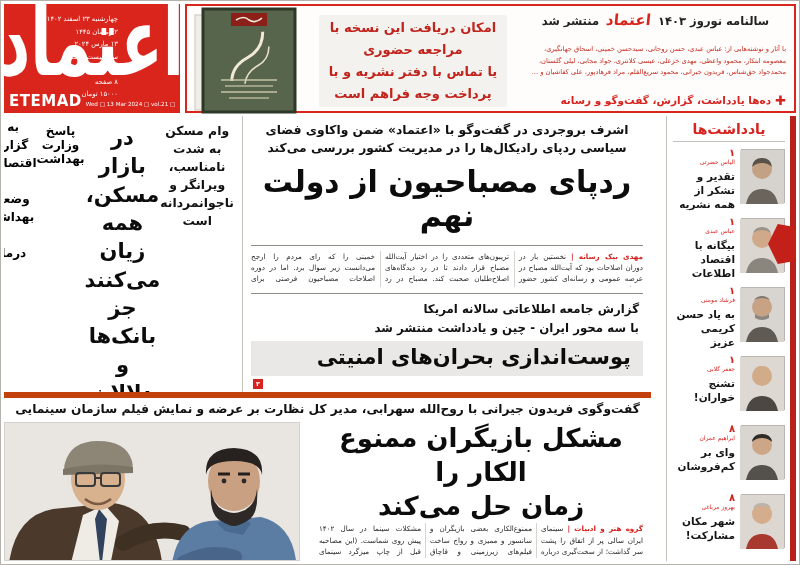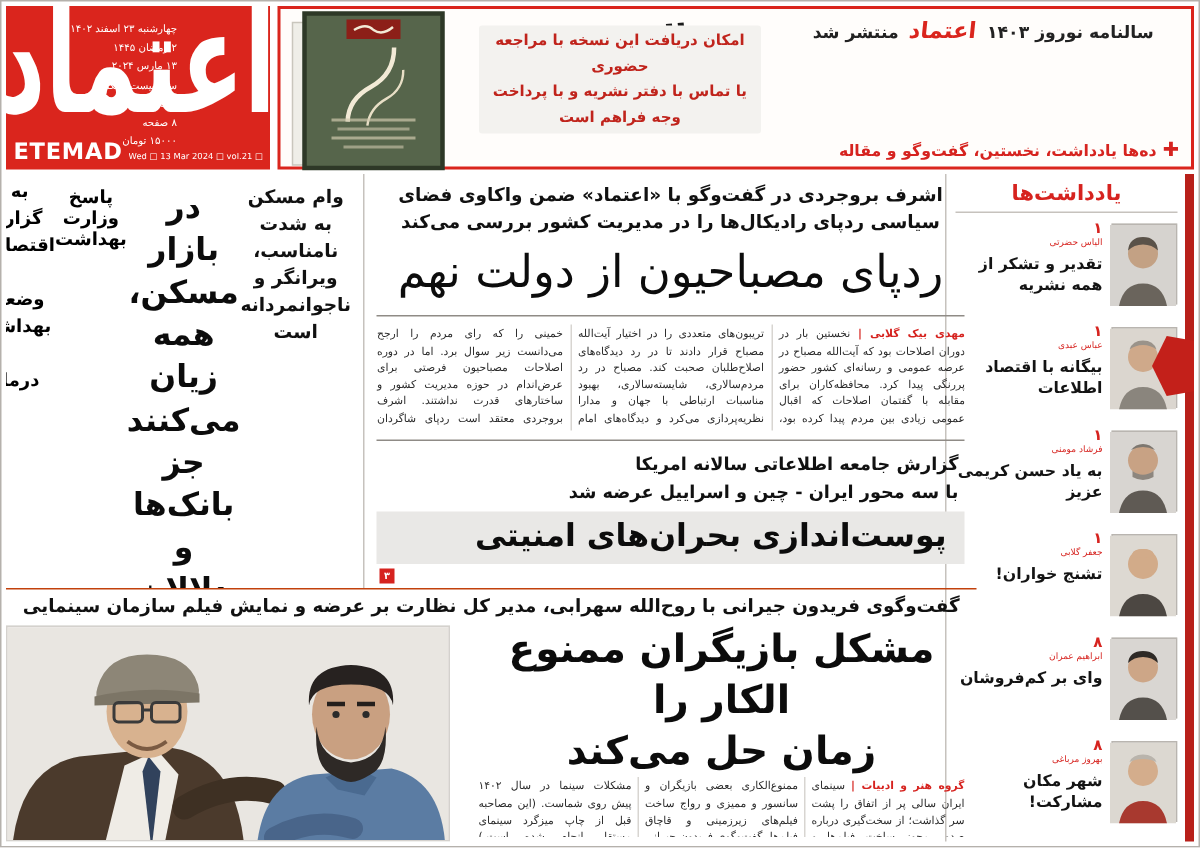--- a/index.html
+++ b/index.html
@@ -17,64 +17,64 @@
   
   .promo { position:absolute; top:3px; left:184px; right:3px; height:109px; border:2px solid #da251d; background:#fffdfb; display:flex; direction:rtl; }
   .promo-info { width:45%; padding:5px 8px 4px 4px; display:flex; flex-direction:column; justify-content:space-between; }
   .promo-title { font-size:11.5px; font-weight:bold; color:#222; text-align:center; }
   .etemad-inline { color:#da251d; font-weight:bold; font-size:15px; padding:0 3px; display:inline-block; transform:skewX(-6deg); }
   .promo-authors { font-size:6.7px; color:#c52a20; line-height:1.7; text-align:right; }
   .promo-footer { color:#d6231f; font-weight:bold; font-size:10.5px; text-align:right; display:flex; align-items:center; gap:4px; }
   .plus-icon { color:#d6231f; font-size:13px; line-height:1; }
   .promo-callig { flex:1; position:relative; text-align:center; overflow:hidden; }
   .callig-text { display:inline-block; margin-top:10px; font-size:23px; font-weight:bold; color:#1a1a1a; line-height:1.25; transform:rotate(-6deg); }
-  .availability { position:absolute; bottom:22px; right:14px; left:14px; background:#f3f2ef; color:#c0241c; font-weight:bold; font-size:10px; line-height:1.7; text-align:center; padding:2px 4px; border-radius:2px; }
+  .availability { position:absolute; bottom:4px; right:14px; left:14px; background:#f3f2ef; color:#c0241c; font-weight:bold; font-size:13px; line-height:1.7; text-align:center; padding:2px 4px; border-radius:2px; }
   .promo-book { width:118px; position:relative; }
   .promo-book svg { position:absolute; top:1px; right:4px; }
 
   
   .main { position:absolute; top:115px; left:3px; right:3px; bottom:3px; background:#fff; }
   .red-edge { position:absolute; top:0; right:0; bottom:0; width:6px; background:#b8201a; }
   .ribbon { position:absolute; top:108px; right:0; width:28px; height:40px; background:#c3201a; clip-path:polygon(0 50%, 35% 0, 100% 8%, 100% 92%, 35% 100%); z-index:6; }
 
-  .sidebar { position:absolute; top:0; right:6px; bottom:0; width:160px; border-left:1px solid #c6c2bd; padding:2px 5px 0 6px; direction:rtl; overflow:hidden; }
+  .sidebar { position:absolute; top:0; right:6px; bottom:0; width:124px; border-left:1px solid #c6c2bd; padding:2px 5px 0 6px; direction:rtl; overflow:hidden; }
   .notes-title { color:#d6231f; font-weight:bold; font-size:14px; text-align:center; padding:3px 0 4px; border-bottom:1px solid #c6c2bd; }
   .note { position:relative; height:69px; overflow:hidden; }
   .note-photo { position:absolute; right:0; top:7px; width:44px; height:54px; border:1px solid #b9b5b0; background:#dcdad6; }
   .note-text { padding:5px 50px 0 0; text-align:right; }
   .note-num { color:#d6231f; font-weight:bold; font-size:10px; line-height:1.1; }
   .note-author { color:#d6231f; font-size:6px; line-height:1.4; }
   .note-title { color:#141414; font-weight:bold; font-size:10.5px; line-height:1.3; margin-top:4px; }
 
   .content { position:absolute; top:0; left:0; right:145px; bottom:0; }
   .two-col { position:absolute; top:0; left:0; right:0; height:276px; display:flex; direction:rtl; }
   .mid-col { flex:1; border-left:1px solid #c6c2bd; padding:2px 8px 0 8px; display:flex; flex-direction:column; overflow:hidden; }
   .left-col { width:238px; padding:2px 8px 0 4px; display:flex; overflow:hidden; }
 
   .kicker-c { text-align:center; font-weight:bold; color:#111; }
   .mid-col .kicker-c { font-size:12.3px; line-height:1.5; padding-top:3px; }
-  .headline-xl { text-align:center; font-weight:normal; color:#0c0c0c; font-size:30px; line-height:1.15; padding:7px 0 5px; }
+  .headline-xl { text-align:center; font-weight:bold; color:#0c0c0c; font-size:30px; line-height:1.15; padding:7px 0 5px; }
   .body-cols { direction:rtl; text-align:justify; color:#2a2a2a; overflow:hidden; }
   .body-3 { columns:3; column-gap:10px; column-rule:1px solid #d8d5d1; font-size:7.2px; line-height:1.56; height:76px; padding-top:5px; }
   .body-2 { columns:2; column-gap:9px; column-rule:1px solid #d8d5d1; font-size:7.2px; line-height:1.56; height:68px; padding-top:5px; }
   .byline { color:#d6231f; font-weight:bold; }
   .read-note { color:#d6231f; font-weight:bold; }
   .sep { border-top:1px solid #8f8b86; margin-top:6px; }
 
   .kicker-r { text-align:right; font-weight:bold; color:#111; font-size:11.8px; line-height:1.55; padding:6px 4px 4px; }
   .strip-headline { background:#e9e8e6; color:#0c0c0c; font-weight:bold; font-size:21px; text-align:right; padding:4px 12px 7px; }
   .badge { width:10px; height:10px; background:#d6231f; color:#fff; font-size:6.5px; line-height:10px; text-align:center; font-weight:bold; margin:3px 2px; }
 
   .left-col .kicker-c { font-size:12.4px; line-height:1.45; padding-top:4px; }
   .headline-lg { text-align:center; font-weight:bold; color:#0c0c0c; font-size:21px; line-height:1.35; padding:6px 0 4px; }
   .health-k1 { text-align:center; font-weight:bold; font-size:12px; padding-top:6px; }
   .health-k2 { text-align:left; font-weight:bold; font-size:12px; line-height:1.5; }
   .headline-md { text-align:center; font-weight:bold; color:#0c0c0c; font-size:20px; padding:5px 0 2px; }
 
-  .cinema { position:absolute; left:0; right:0; top:276px; bottom:0; border-top:1px solid #c2410c; overflow:hidden; }
+  .cinema { position:absolute; left:0; right:0; top:276px; bottom:0; border-top:6px solid #c2410c; overflow:hidden; }
   .cine-kicker { text-align:center; font-weight:bold; font-size:12.2px; color:#111; padding:4px 4px 1px; }
   .cine-flex { position:absolute; top:24px; left:0; right:0; bottom:0; display:flex; direction:rtl;gap:11px; }
   .cine-right { flex:1; display:flex; flex-direction:column; padding:0 8px; overflow:hidden; }
   .cine-h { text-align:center; font-weight:bold; color:#0c0c0c; font-size:26px; line-height:1.3; }
   .cine-body { margin-top:auto; columns:3; column-gap:9px; column-rule:1px solid #d8d5d1; font-size:7.2px; line-height:1.56; height:58px; direction:rtl; text-align:justify; color:#2a2a2a; overflow:hidden; margin-bottom:3px; }
   .photo { width:296px; position:relative; border:1px solid #d4d1cd; background:#eceae7; overflow:hidden; }
   .photo svg { display:block; }
 </style>
 </head>
 <body>
@@ -98,23 +98,24 @@
     </div>
   </div>
 
   <div class="promo">
     <div class="promo-info">
       <div class="promo-title">
         <span>سالنامه نوروز ۱۴۰۳</span>
         <span class="etemad-inline">اعتماد</span>
         <span>منتشر شد</span>
       </div>
+      <div class="promo-authors">با آثار و نوشته‌هایی از: عباس عبدی، حسن روحانی، سیدحسن خمینی، اسحاق جهانگیری، معصومه ابتکار، محمود واعظی، مهدی خزعلی، عیسی کلانتری، جواد مجابی، لیلی گلستان، محمدجواد حق‌شناس، فریدون جیرانی، محمود سریع‌القلم، مراد فرهادپور، علی کفاشیان و ...</div>
       <div class="promo-footer">
         <span class="plus-icon">✚</span>
-        <span>ده‌ها یادداشت، نخستین، گفت‌وگو و مقاله</span>
+        <span>ده‌ها یادداشت، گزارش، گفت‌وگو و رسانه</span>
       </div>
     </div>
     <div class="promo-callig">
       <div class="callig-text" dir="rtl">در ناامیدی بسی امید است</div>
       <div class="availability" dir="rtl">
         <div>امکان دریافت این نسخه با مراجعه حضوری</div>
         <div>یا تماس با دفتر نشریه و با پرداخت وجه فراهم است</div>
       </div>
     </div>
     <div class="promo-book">
@@ -241,28 +242,28 @@
     </div>
 
     <div class="content">
       <div class="two-col">
 
         <div class="mid-col">
           <div class="kicker-c">اشرف بروجردی در گفت‌وگو با «اعتماد» ضمن واکاوی فضای سیاسی ردپای رادیکال‌ها را در مدیریت کشور بررسی می‌کند</div>
           <div class="headline-xl">ردپای مصباحیون از دولت نهم</div>
           <div class="sep"></div>
           <div class="body-cols body-3">
-            <span class="byline">مهدی بیک گلابی |</span>
+            <span class="byline">مهدی بیک رسانه |</span>
             <span>نخستین بار در دوران اصلاحات بود که آیت‌الله مصباح در عرصه عمومی و رسانه‌ای کشور حضور پررنگی پیدا کرد. محافظه‌کاران برای مقابله با گفتمان اصلاحات که اقبال عمومی زیادی بین مردم پیدا کرده بود، تریبون‌های متعددی را در اختیار آیت‌الله مصباح قرار دادند تا در رد دیدگاه‌های اصلاح‌طلبان صحبت کند. مصباح در رد مردم‌سالاری، شایسته‌سالاری، بهبود مناسبات ارتباطی با جهان و مدارا نظریه‌پردازی می‌کرد و دیدگاه‌های امام خمینی را که رای مردم را ارجح می‌دانست زیر سوال برد. اما در دوره اصلاحات مصباحیون فرصتی برای عرض‌اندام در حوزه مدیریت کشور و ساختارهای قدرت نداشتند. اشرف بروجردی معتقد است ردپای شاگردان مصباح در حوزه قدرت و مدیریت کشور را باید در دوره احمدی‌نژاد جست‌وجو کرد.</span>
             
           </div>
           <div class="sep"></div>
           <div class="kicker-r">
             <div>گزارش جامعه اطلاعاتی سالانه امریکا</div>
-            <div>با سه محور ایران - چین و اسراییل عرضه شد</div>
+            <div>با سه محور ایران - چین و یادداشت منتشر شد</div>
           </div>
           <div class="strip-headline">پوست‌اندازی بحران‌های امنیتی</div>
           <div style="direction:ltr;">
               <div class="badge">۳</div>
             </div>
         </div>
 
         <div class="left-col">
           <div class="kicker-c">وام مسکن به شدت نامناسب، ویرانگر و ناجوانمردانه است</div>
           <div class="headline-lg">در بازار مسکن، همه زیان می‌کنند جز بانک‌ها و دلالان</div>

